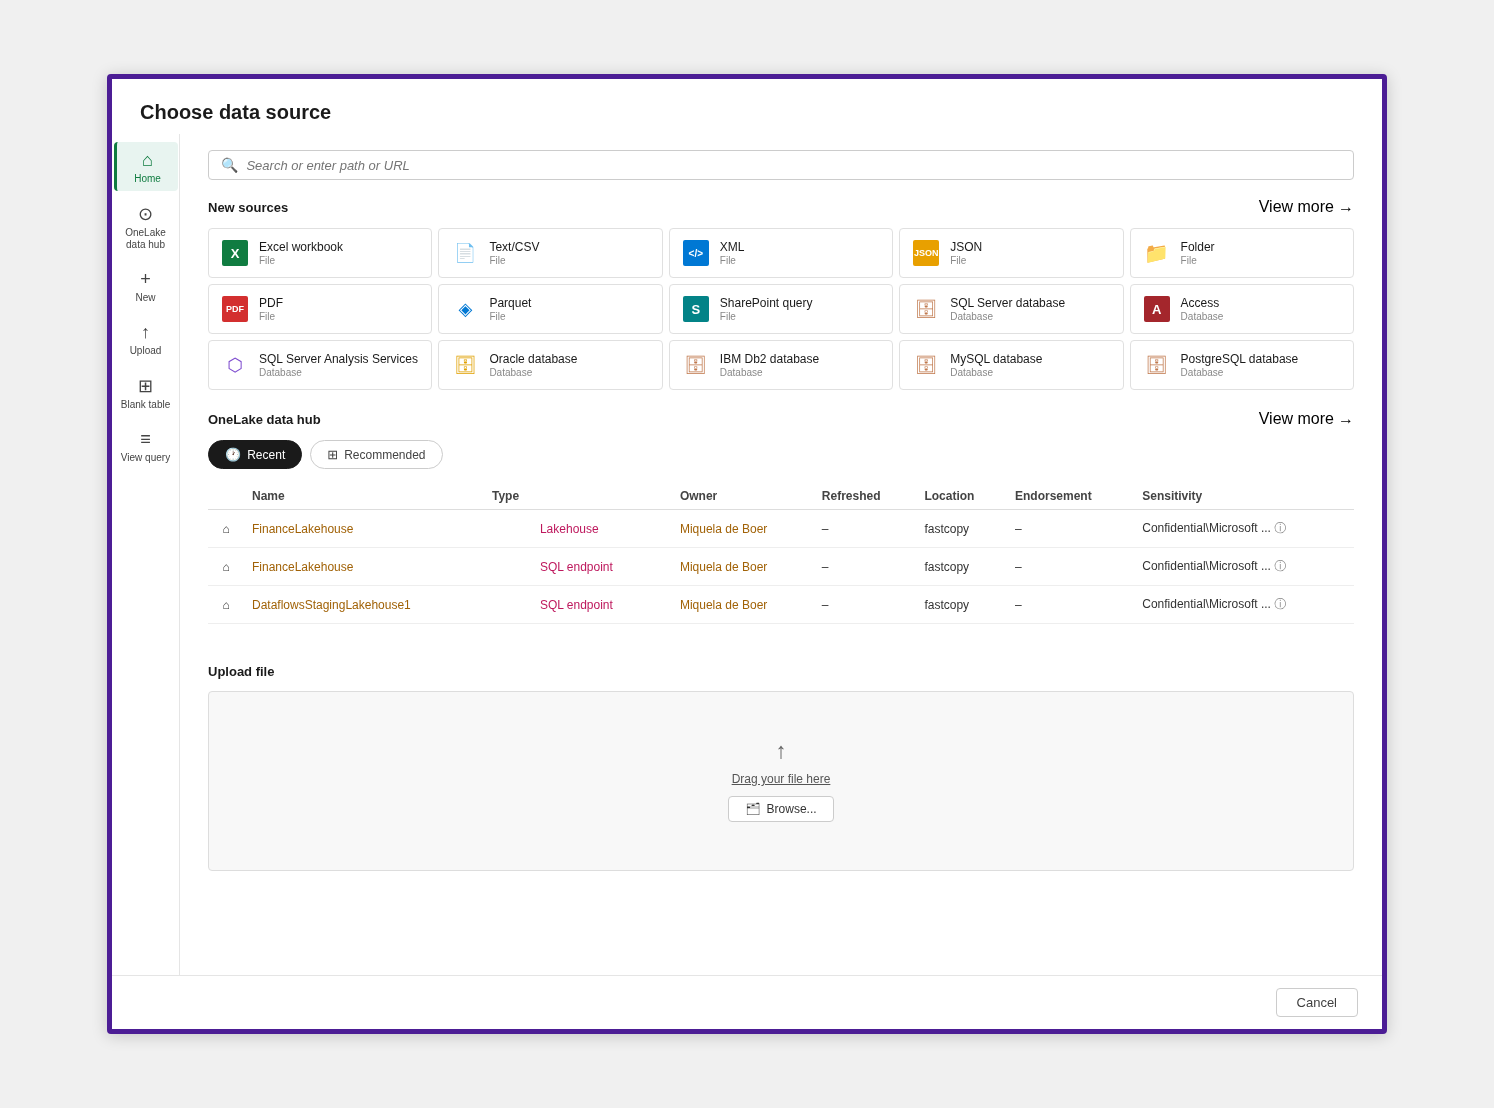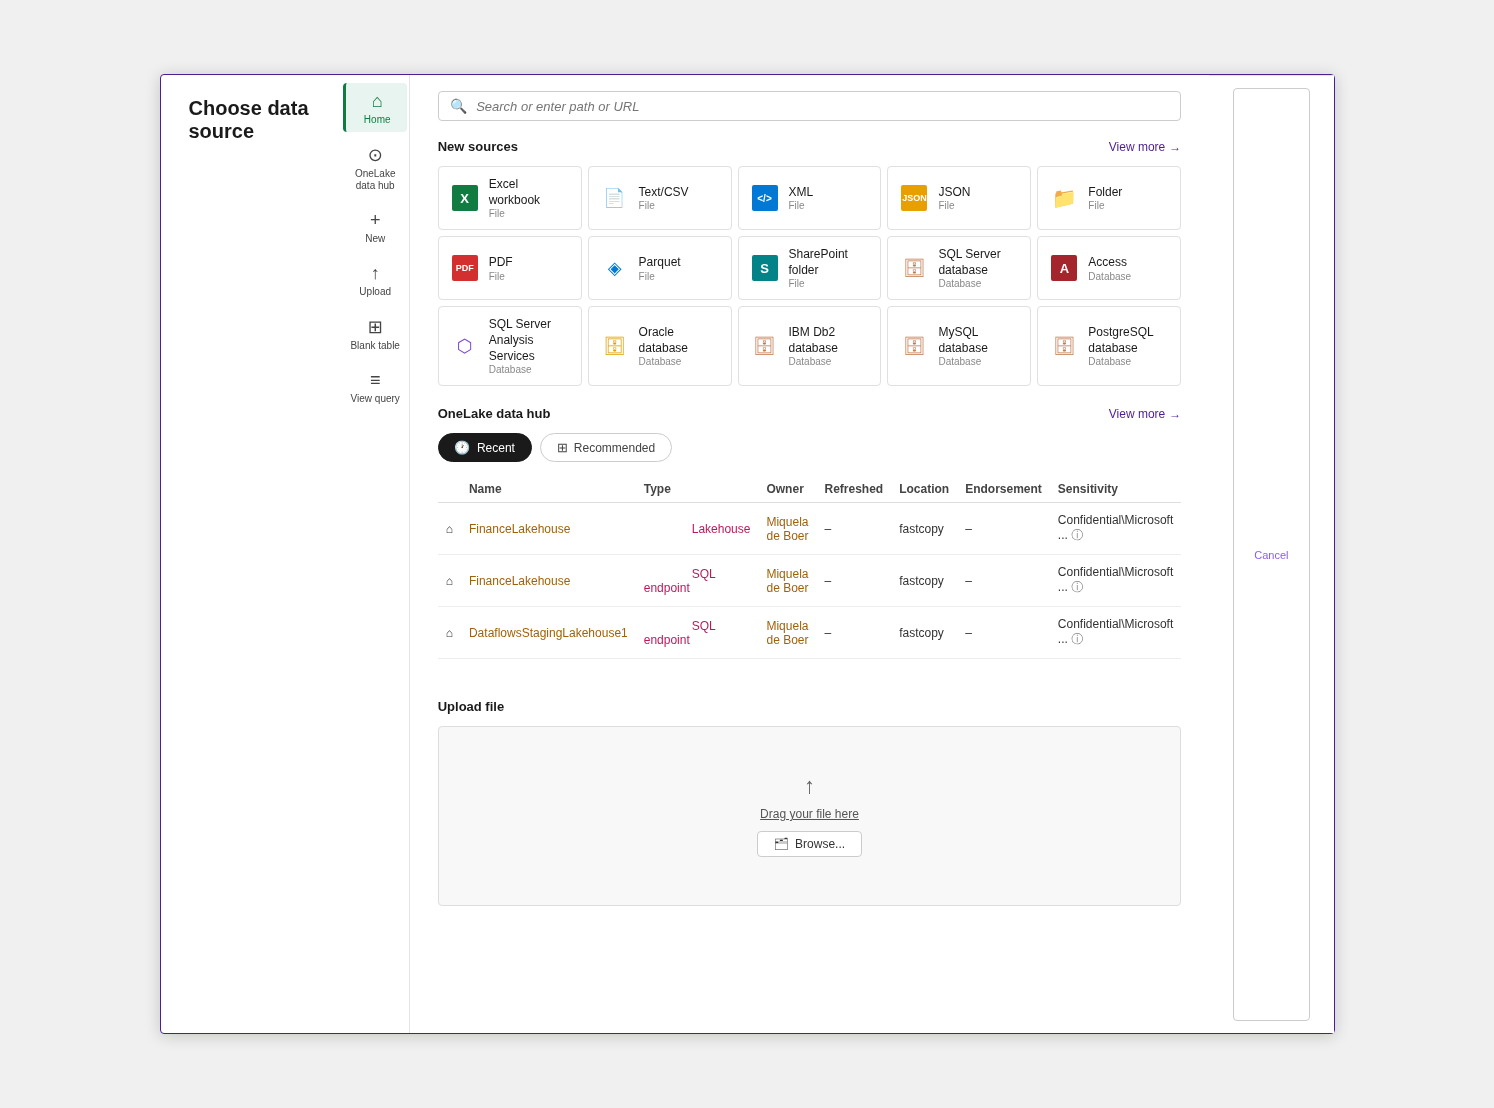--- a/index.html
+++ b/index.html
@@ -1,25 +1,25 @@
 <!DOCTYPE html>
 <html><head>
   <meta charset="utf-8">
   <style>
     * { box-sizing: border-box; margin: 0; padding: 0; }
     body { font-family: 'Segoe UI', Arial, sans-serif; background: #f0f0f0; display: flex; align-items: center; justify-content: center; min-height: 100vh; }
 
     .dialog-wrapper {
       background: #fff;
-      border: 1px solid #4c1d95;
-      border-radius: 4px;
-      width: 1175px;
+      border: 5px solid #4c1d95;
+      border-radius: 4px;
+      width: 1280px;
       min-height: 960px;
       display: flex;
-      flex-direction: row;
+      flex-direction: column;
       position: relative;
       box-shadow: 0 2px 16px rgba(0,0,0,0.18);
     }
 
     .dialog-header {
       padding: 22px 28px 10px 28px;
       border-bottom: none;
     }
 
     .dialog-title {
@@ -100,22 +100,22 @@
       margin-bottom: 12px;
     }
 
     .section-title {
       font-size: 13px;
       font-weight: 600;
       color: #1a1a1a;
     }
 
     .view-more {
-      font-size: 12px;
-      color: #4c1d95;
+      font-size: 16px;
+      color: #000000;
       cursor: pointer;
       display: flex;
       align-items: flex-end;
       gap: 4px;
       text-decoration: none;
     }
 
     
     .source-grid {
       display: grid;
@@ -269,23 +269,23 @@
       display: flex;
       justify-content: flex-end;
       background: #fff;
     }
 
     .cancel-btn {
       border: 1px solid #ccc;
       background: #fff;
       border-radius: 4px;
       padding: 6px 20px;
-      font-size: 11px;
+      font-size: 13px;
       cursor: pointer;
-      color: #8b5cf6;
+      color: #404040;
     }
 
     .info-icon {
       color: #888; font-size: 12px; cursor: pointer;
     }
   </style>
 </head>
 <body>
 
 <div class="dialog-wrapper">
@@ -399,21 +399,21 @@
     <div class="source-info">
       <div class="source-name">Parquet</div>
       <div class="source-type">File</div>
     </div>
   </div>
           <div class="source-card">
     <div class="source-icon">
               <span style="background:#038387;color:#fff;font-size:13px;font-weight:bold;width:26px;height:26px;display:flex;align-items:center;justify-content:center;border-radius:2px;">S</span>
             </div>
     <div class="source-info">
-      <div class="source-name">SharePoint folder</div>
+      <div class="source-name">SharePoint query</div>
       <div class="source-type">File</div>
     </div>
   </div>
           <div class="source-card">
     <div class="source-icon">
               <span style="color:#c0784c;font-size:18px;">🗄</span>
             </div>
     <div class="source-info">
       <div class="source-name">SQL Server database</div>
       <div class="source-type">Database</div>

